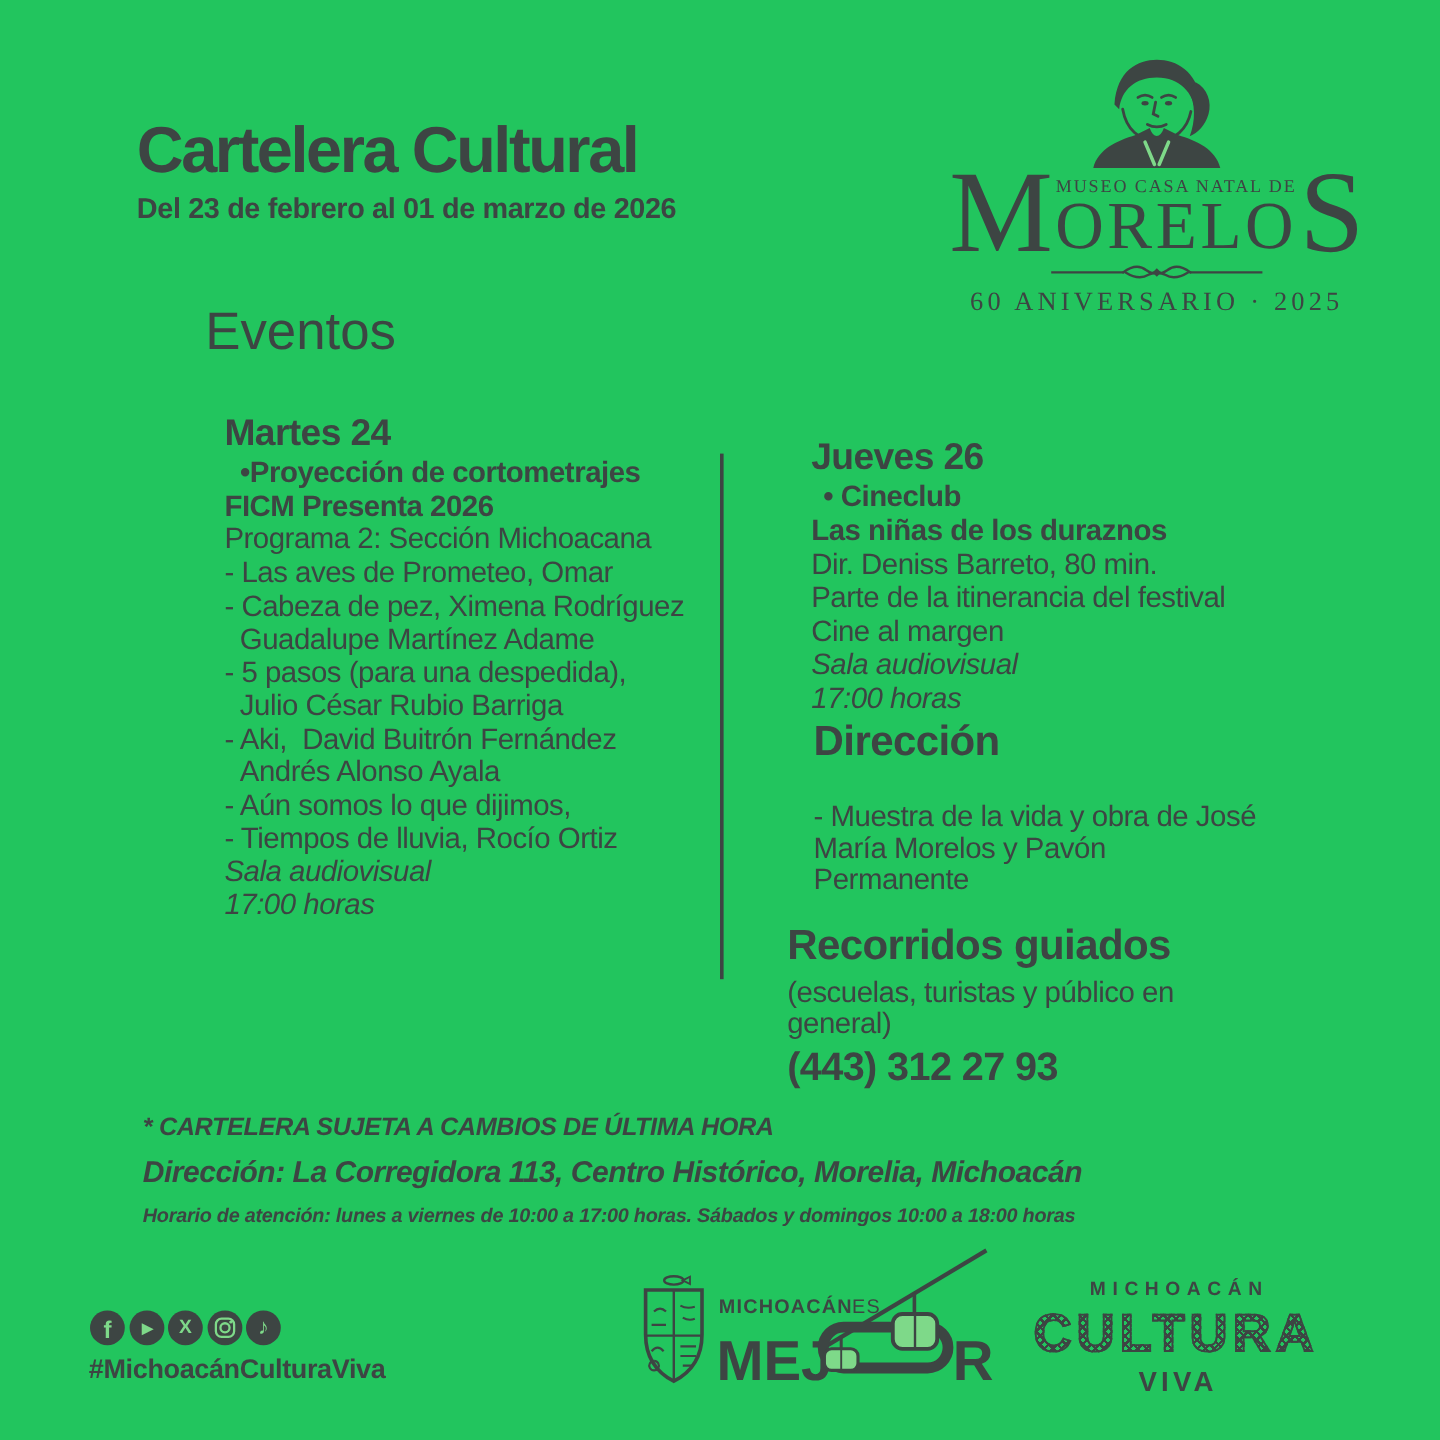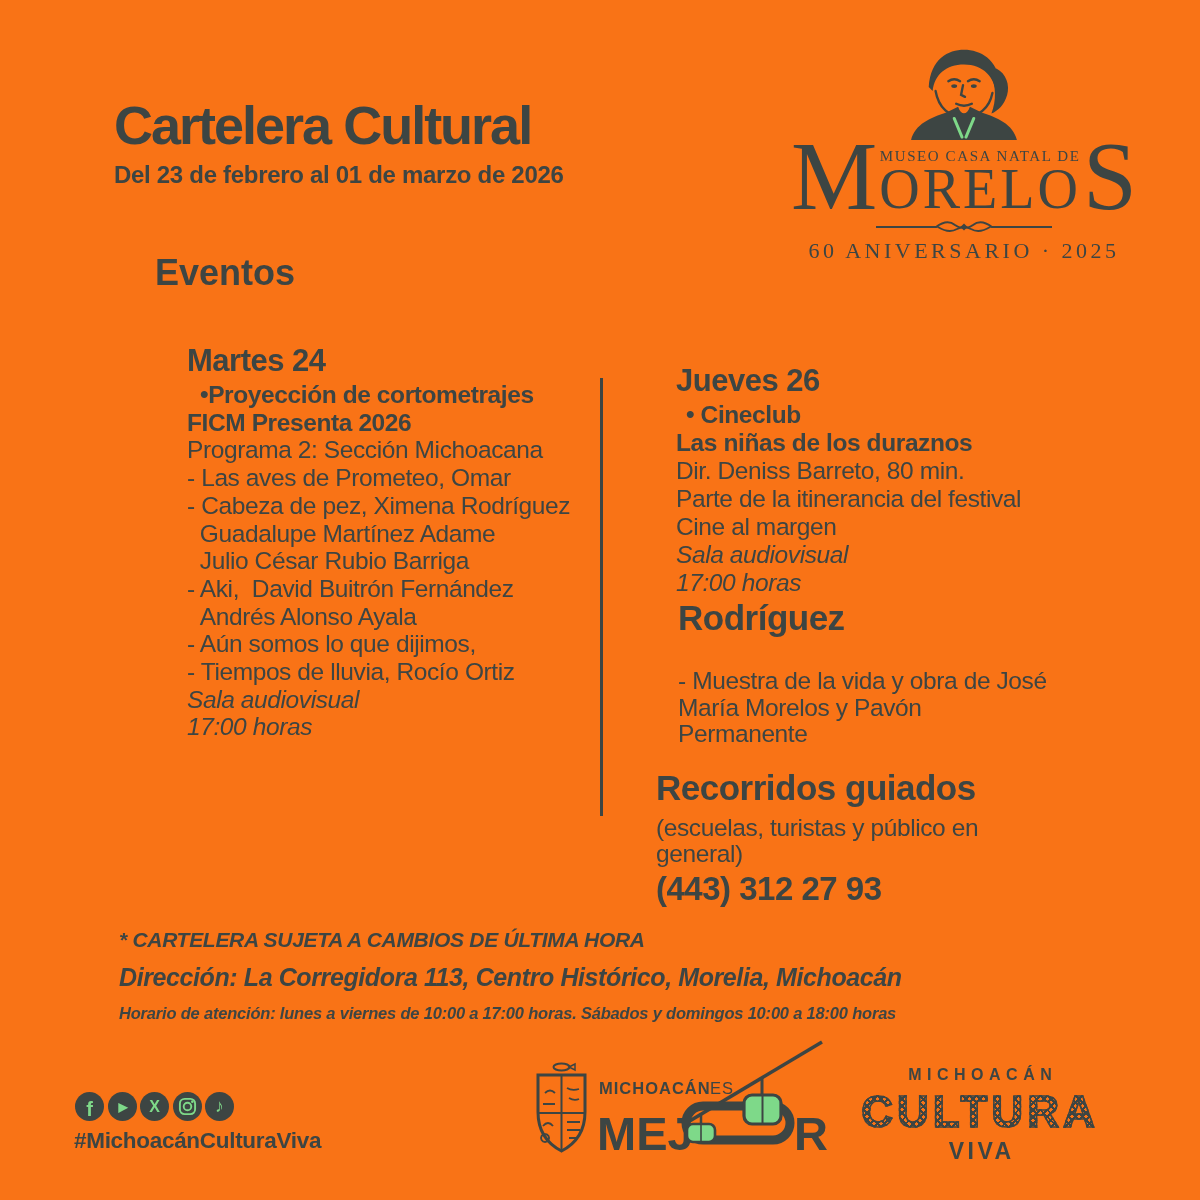--- a/index.html
+++ b/index.html
@@ -1,39 +1,39 @@
 <!DOCTYPE html>
 <html><head>
 <meta charset="utf-8">
 <style>
   html,body{margin:0;padding:0;background:#5aa866;}
   .poster{
     position:relative;width:1200px;height:1200px;overflow:hidden;
-    background:#f97316;color:#3d4543;
+    background:#22c55e;color:#3d4543;
     font-family:"Liberation Sans",sans-serif;
   }
   
   .title-block{position:absolute;left:114px;top:98px;}
   .title{font-size:54px;font-weight:bold;letter-spacing:-2px;line-height:1.0;}
   .subtitle{font-size:24px;font-weight:bold;letter-spacing:-0.3px;margin-top:9px;}
 
   
   .museum-logo{position:absolute;left:768px;top:42px;width:392px;text-align:center;
     font-family:"Liberation Serif","DejaVu Serif",serif;}
   .portrait{display:block;margin:0 auto;}
   .logo-row{display:flex;justify-content:center;align-items:flex-end;margin-top:2px;}
   .cap{font-size:97px;line-height:0.72;font-weight:normal;}
   .mid{display:flex;flex-direction:column;align-items:center;padding:0 2px;}
   .topline{font-size:15px;letter-spacing:1.6px;white-space:nowrap;}
   .midword{font-size:56px;line-height:0.78;letter-spacing:3px;margin-top:3px;}
   .flourish{display:block;margin:7px auto 3px auto;}
   .anniv{font-size:22px;letter-spacing:3.5px;white-space:nowrap;}
 
   
-  .eventos-title{position:absolute;left:155px;top:252px;font-size:36px;font-weight:bold;}
+  .eventos-title{position:absolute;left:171px;top:252px;font-size:44px;font-weight:normal;}
   .col{position:absolute;font-size:24.5px;letter-spacing:-0.4px;line-height:27.7px;}
   .col-left{left:155px;top:344px;width:460px;margin-left:32px;}
   .col-right{left:676px;top:364px;width:470px;line-height:28px;}
   .day{font-size:31px;font-weight:bold;letter-spacing:-0.5px;line-height:34px;margin-bottom:3px;}
   .line{white-space:pre-wrap;}
   .b{font-weight:bold;}
   .it{font-style:italic;}
   .ind{padding-left:13px;}
   .ind2{padding-left:10px;}
   .vdivider{position:absolute;left:600px;top:378px;width:3px;height:438px;background:#3d4543;}
@@ -127,20 +127,21 @@
   <div class="eventos-title">Eventos</div>
 
   <div class="col col-left">
     <div class="day">Martes 24</div>
     <div class="line b ind">•Proyección de cortometrajes</div>
     <div class="line b">FICM Presenta 2026</div>
     <div class="line">Programa 2: Sección Michoacana</div>
     <div class="line">- Las aves de Prometeo, Omar</div>
     <div class="line">- Cabeza de pez, Ximena Rodríguez</div>
     <div class="line">  Guadalupe Martínez Adame</div>
+    <div class="line">- 5 pasos (para una despedida),</div>
     <div class="line">  Julio César Rubio Barriga</div>
     <div class="line">- Aki,  David Buitrón Fernández</div>
     <div class="line">  Andrés Alonso Ayala</div>
     <div class="line">- Aún somos lo que dijimos,</div>
     <div class="line">- Tiempos de lluvia, Rocío Ortiz</div>
     <div class="line it">Sala audiovisual</div>
     <div class="line it">17:00 horas</div>
   </div>
 
   <div class="vdivider"></div>
@@ -150,21 +151,21 @@
     <div class="line b ind2">• Cineclub</div>
     <div class="line b">Las niñas de los duraznos</div>
     <div class="line">Dir. Deniss Barreto, 80 min.</div>
     <div class="line">Parte de la itinerancia del festival</div>
     <div class="line">Cine al margen</div>
     <div class="line it">Sala audiovisual</div>
     <div class="line it">17:00 horas</div>
   </div>
 
   <div class="expo">
-    <div class="expo-title">Rodríguez</div>
+    <div class="expo-title">Dirección</div>
     <div class="expo-lines">
       <div class="line">- Muestra de la vida y obra de José</div>
       <div class="line">María Morelos y Pavón</div>
       <div class="line">Permanente</div>
     </div>
   </div>
 
   <div class="reco">
     <div class="reco-title">Recorridos guiados</div>
     <div class="reco-lines">

